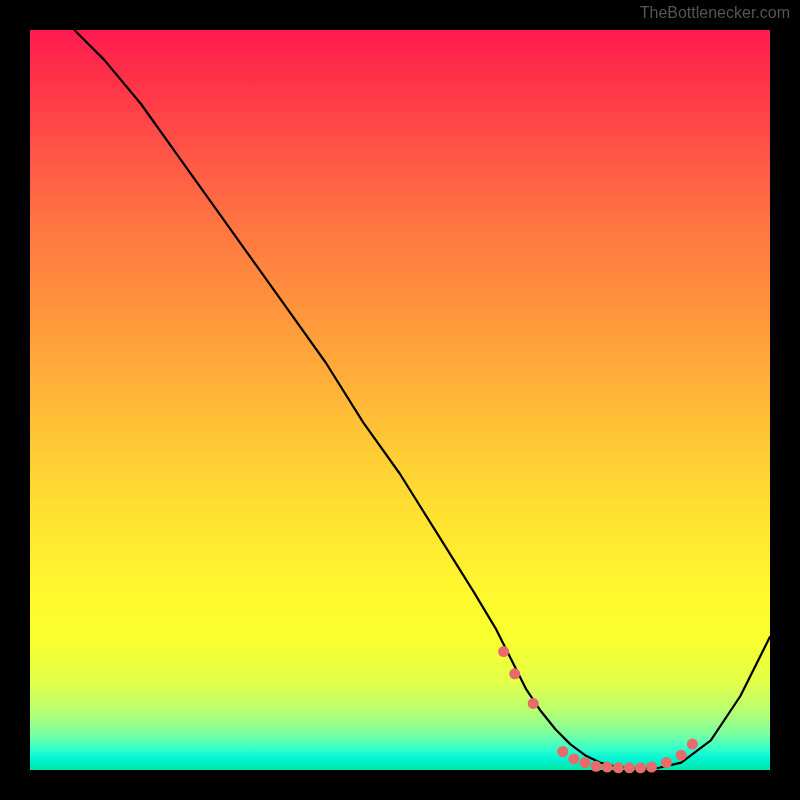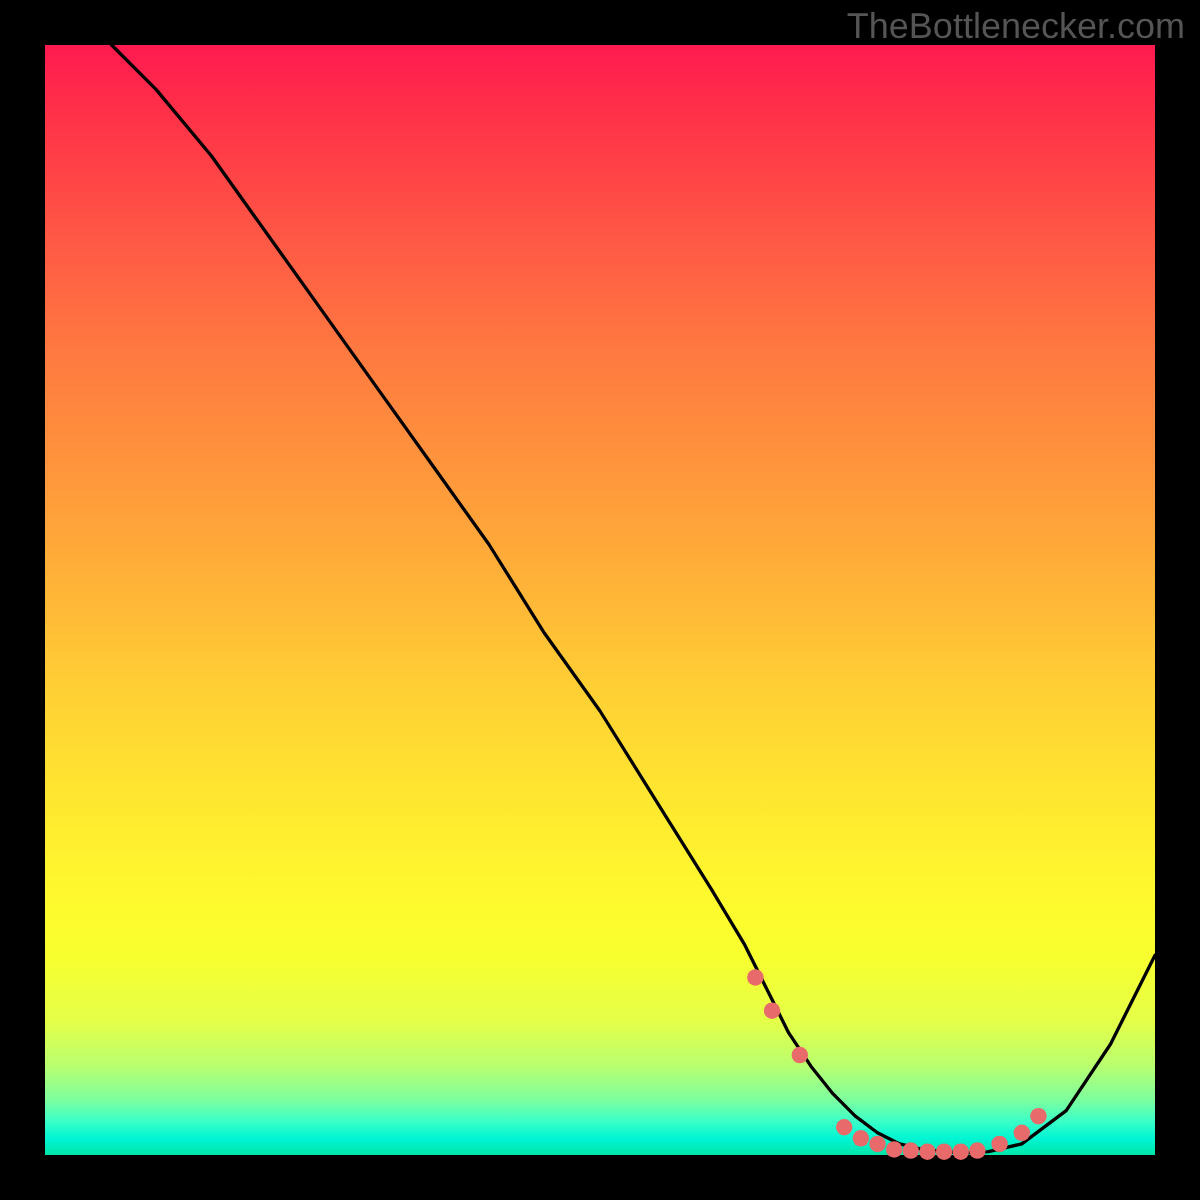--- a/index.html
+++ b/index.html
@@ -9,21 +9,21 @@
     background: #000;
     position: relative;
     font-family: Arial, sans-serif;
     overflow: hidden;
   }
   .watermark {
     position: absolute;
     top: 4px;
     right: 10px;
     color: #555;
-    font-size: 24px;
+    font-size: 16px;
     font-weight: 500;
     z-index: 10;
   }
   .plot-area {
     position: absolute;
     left: 30px;
     top: 30px;
     width: 740px;
     height: 740px;
   }

